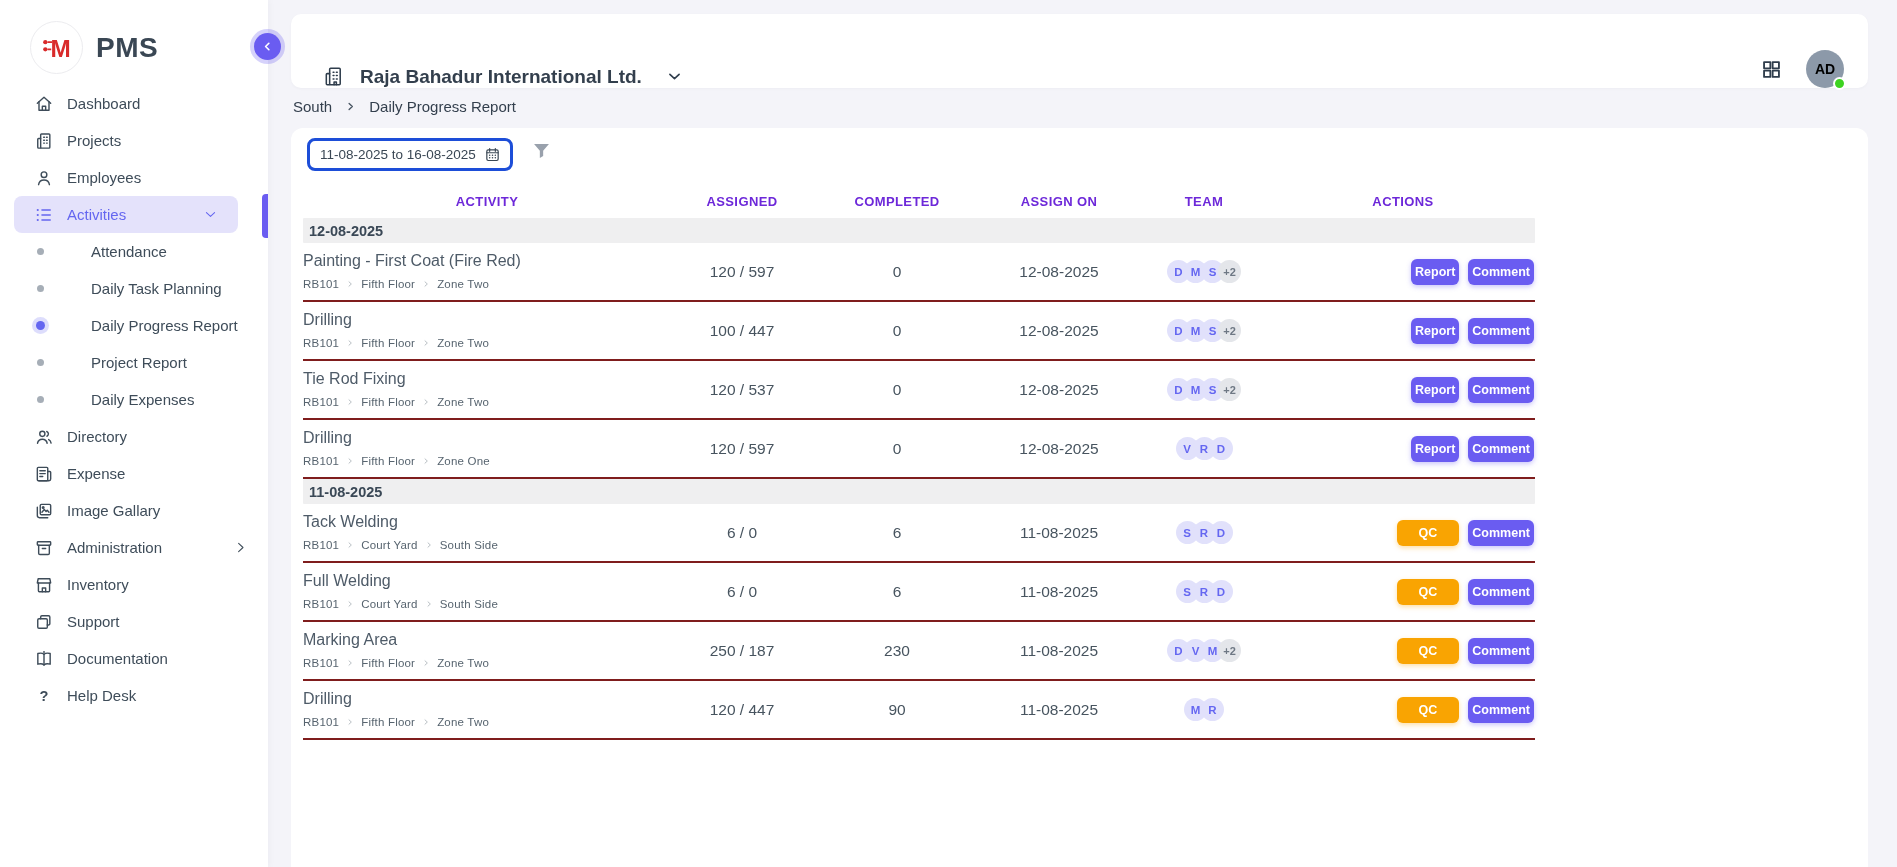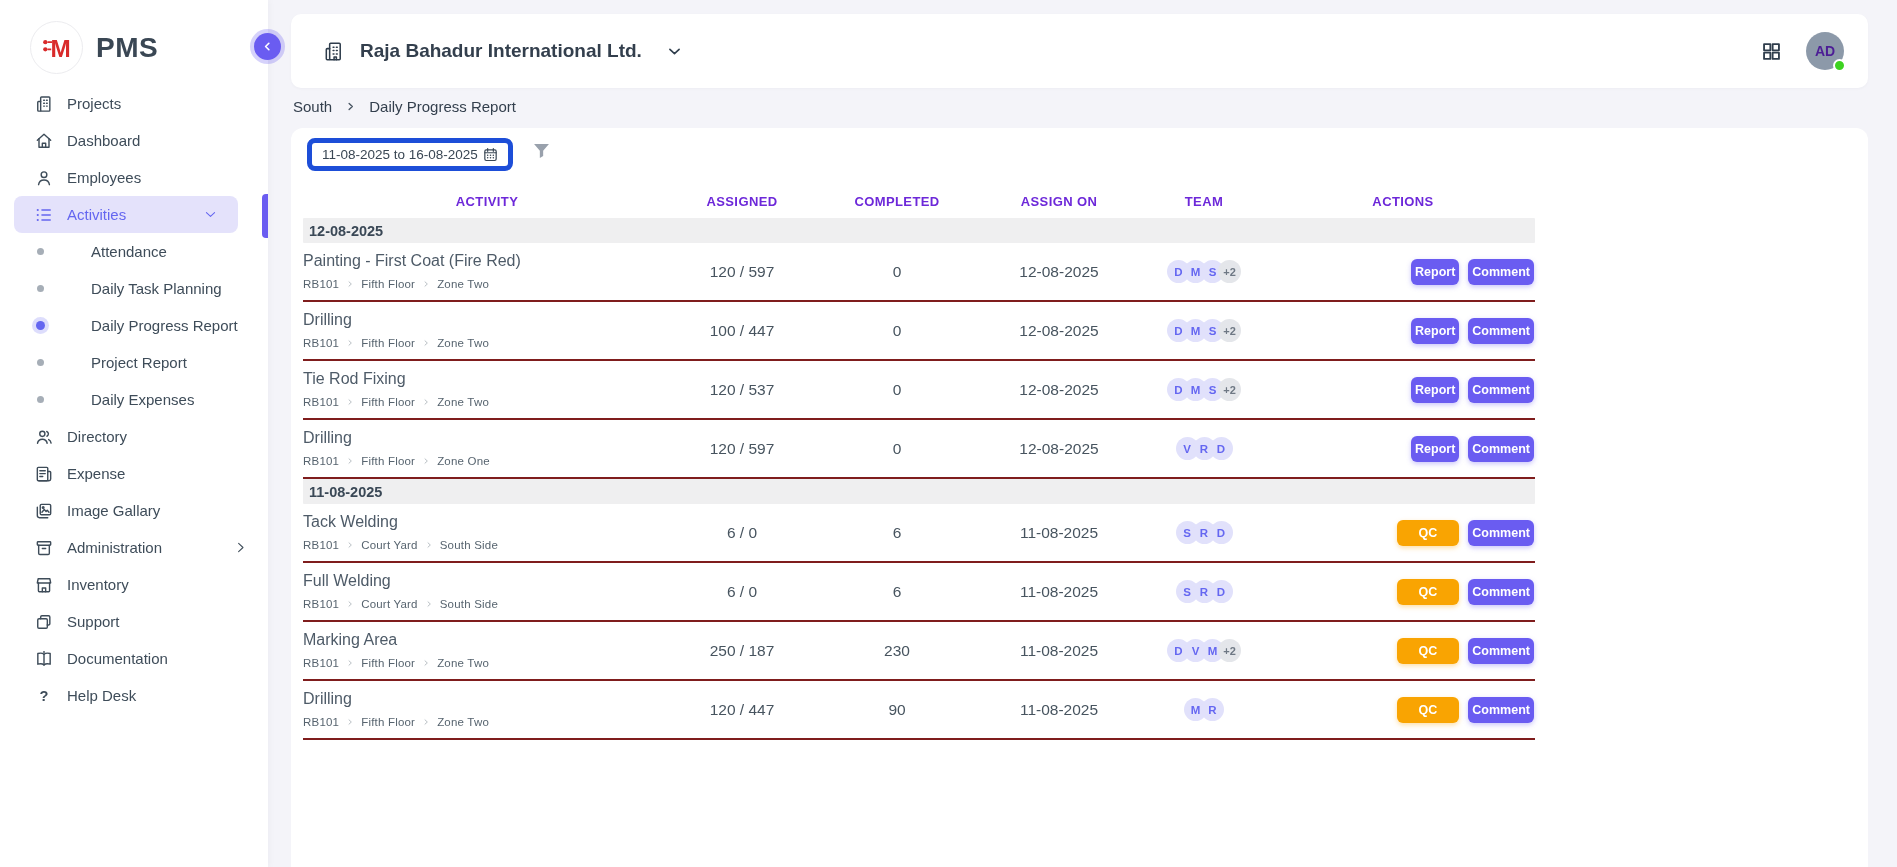--- a/index.html
+++ b/index.html
@@ -54,43 +54,43 @@
     display:flex; align-items:center; justify-content:center;
     box-shadow: 0 0 0 4px rgba(106,92,241,.28);
   }
 
   
   .main { position:absolute; left:268px; top:0; right:0; bottom:0; }
 
   .topbar {
     position:absolute; left:23px; top:14px; right:29px; height:74px;
     background:#fff; border-radius:10px; box-shadow:0 1px 3px rgba(30,40,60,.03);
-    display:flex; align-items:center; justify-content:space-between; padding:0 24px 0 31px;
+    display:flex; align-items:flex-end; justify-content:space-between; padding:0 24px 0 31px;
   }
   .company { display:flex; align-items:center; gap:15px; cursor:pointer; }
   .company-ic { width:23px; height:23px; color:#2F3D4C; }
   .company-name { font-size:19px; font-weight:600; color:#333F4D; }
   .company-chev { width:17px; height:17px; color:#2F3D4C; margin-left:9px; }
   .topbar-right { display:flex; align-items:center; gap:24px; }
   .grid-ic { width:21px; height:21px; color:#2F3D4C; cursor:pointer; }
   .avatar {
     width:38px; height:38px; border-radius:50%; background:#8C99A9; position:relative;
-    color:#4c1d95; font-size:14px; font-weight:700;
+    color:#000000; font-size:14px; font-weight:700;
     display:flex; align-items:center; justify-content:center; cursor:pointer;
   }
   .status-dot { position:absolute; right:-2px; bottom:-2px; width:13px; height:13px; border-radius:50%; background:#3ED321; border:2px solid #fff; }
 
   .breadcrumb { position:absolute; left:25px; top:96px; height:20px; display:flex; align-items:center; gap:13px; font-size:15px; font-weight:500; color:#333F4D; }
   .bc-sep { width:11px; height:11px; color:#4A5663; }
 
   .card { position:absolute; left:23px; top:128px; right:29px; height:755px; background:#fff; border-radius:12px; }
 
   .date-input {
     position:absolute; left:16px; top:10px; width:206px; height:33px;
-    border:5px solid #1d4ed8; border-radius:8px; background:#fff; cursor:pointer;
+    border:3px solid #1d4ed8; border-radius:8px; background:#fff; cursor:pointer;
     display:flex; align-items:center; justify-content:space-between; padding:0 9px 0 10px;
     font-size:13.5px; font-weight:500; color:#3A4754;
   }
   .cal-ic { width:17px; height:17px; color:#3A4754; }
   .funnel { position:absolute; left:240px; top:12px; width:21px; height:22px; cursor:pointer; }
 
   
   .table { position:absolute; left:12px; top:57px; width:1232px; }
   .thead, .trow { display:grid; grid-template-columns:368px 142px 168px 156px 134px 264px; align-items:center; }
   .thead { height:33px; }
@@ -133,36 +133,36 @@
         <path d="M9.4 13.5h5.2M9.4 21.5h4.2" stroke="#D92B2B" stroke-width="1.8"></path>
         <text x="24" y="29.5" text-anchor="middle" font-size="27" font-weight="800" fill="#D92B2B" font-family="Liberation Sans, sans-serif">M</text>
       </svg>
     </div>
     <div class="logo-text">PMS</div>
   </div>
   <nav class="nav" id="nav">
       <div class="nav-item">
         <span class="nav-ic">
           <svg viewBox="0 0 24 24" width="100%" height="100%" fill="none" stroke="currentColor" stroke-width="1.7" stroke-linecap="round" stroke-linejoin="round">
+            <path d="M4 11 12 4l8 7"></path>
+            <path d="M6 9.3V19.5h12V9.3"></path>
+            <path d="M10 19.5v-4.8h4v4.8"></path>
+          </svg>
+        </span>
+        <span>Dashboard</span>
+      </div>
+      <div class="nav-item">
+        <span class="nav-ic">
+          <svg viewBox="0 0 24 24" width="100%" height="100%" fill="none" stroke="currentColor" stroke-width="1.7" stroke-linecap="round" stroke-linejoin="round">
             <rect x="8" y="3.5" width="11" height="17" rx="1"></rect>
             <path d="M8 20.5H5.5a1 1 0 0 1-1-1V10c0-.6.4-1 1-1H8"></path>
             <path d="M11.6 7.5h.9M15 7.5h.9M11.6 11h.9M15 11h.9M11.6 14.5h.9M15 14.5h.9"></path>
           </svg>
         </span>
         <span>Projects</span>
-      </div>
-      <div class="nav-item">
-        <span class="nav-ic">
-          <svg viewBox="0 0 24 24" width="100%" height="100%" fill="none" stroke="currentColor" stroke-width="1.7" stroke-linecap="round" stroke-linejoin="round">
-            <path d="M4 11 12 4l8 7"></path>
-            <path d="M6 9.3V19.5h12V9.3"></path>
-            <path d="M10 19.5v-4.8h4v4.8"></path>
-          </svg>
-        </span>
-        <span>Dashboard</span>
       </div>
       <div class="nav-item">
         <span class="nav-ic">
           <svg viewBox="0 0 24 24" width="100%" height="100%" fill="none" stroke="currentColor" stroke-width="1.7" stroke-linecap="round" stroke-linejoin="round">
             <circle cx="12" cy="8" r="3.4"></circle>
             <path d="M5.5 20c.6-3.7 3.3-5.6 6.5-5.6s5.9 1.9 6.5 5.6"></path>
           </svg>
         </span>
         <span>Employees</span>
       </div>

